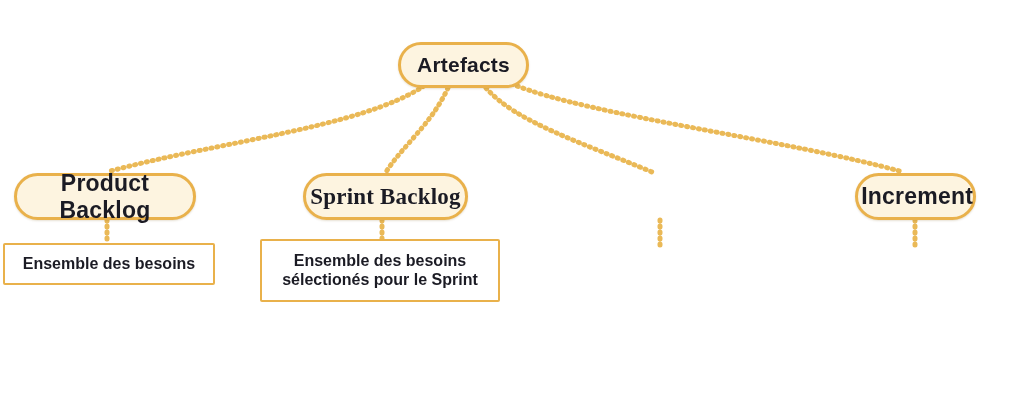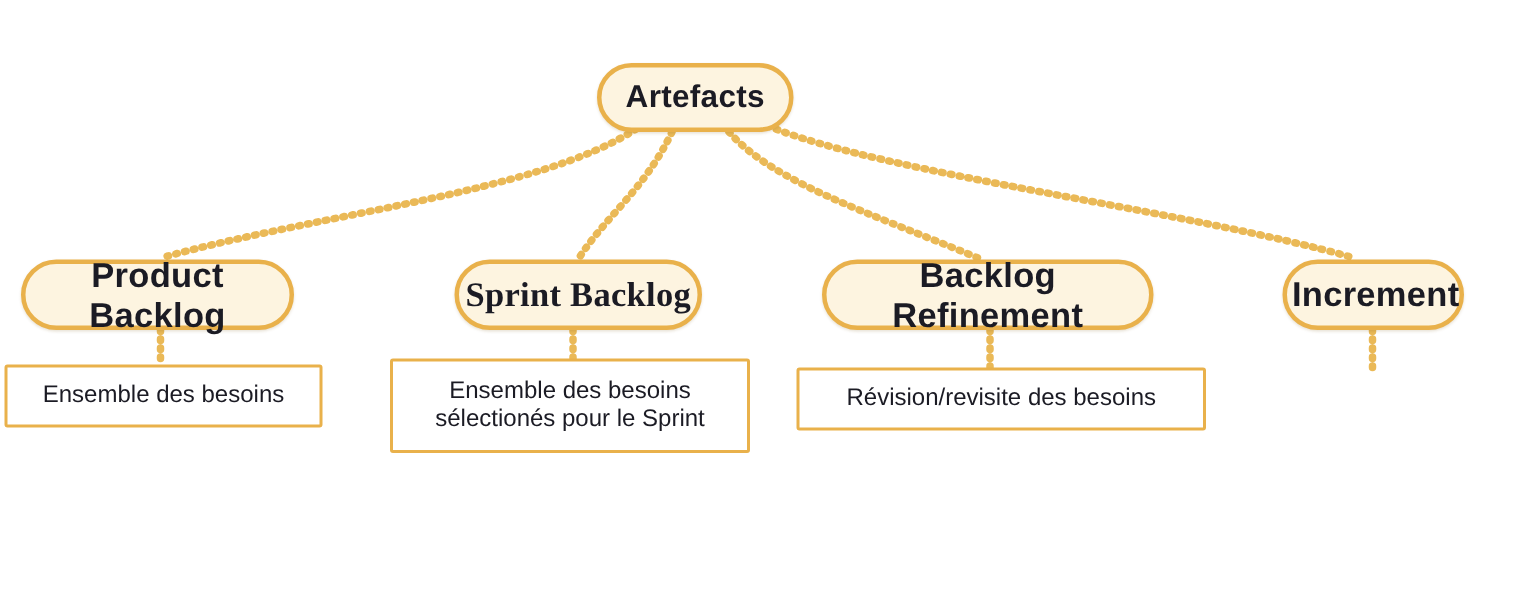--- a/index.html
+++ b/index.html
@@ -48,21 +48,21 @@
   .pill-root {
     font-size: 21px;
   }
   .pill-child {
     font-size: 23px;
   }
   .leaf {
     background: #ffffff;
     border: 2px solid #e9b14b;
     border-radius: 2px;
-    font-weight: normal;
+    font-weight: bold;
     font-size: 16px;
     line-height: 1.18;
     padding: 2px 6px;
   }
   .leaf-2line {
     font-size: 16px;
   }
 </style>
 </head>
 <body>
@@ -94,24 +94,18 @@
   </div>
 
   <div class="node pill pill-child" style="left:303px; top:173px; width:165px; height:47px;font-family:Liberation Serif, serif;">
     <span>Sprint Backlog</span>
   </div>
   <div class="node leaf leaf-2line" style="left:260px; top:239px; width:240px; height:63px; flex-direction:column;">
     <span>Ensemble des besoins</span>
     <span>sélectionés pour le Sprint</span>
   </div>
 
-  <div class="node pill pill-child" style="left:548px; top:173px; width:221px; height:47px;">
-    <span>Backlog Refinement</span>
-  </div>
-  <div class="node leaf" style="left:531px; top:245px; width:273px; height:42px;">
-    <span>Révision/revisite des besoins</span>
-  </div>
 
   <div class="node pill pill-child" style="left:855px; top:173px; width:121px; height:47px;justify-content:flex-end;">
     <span>Increment</span>
   </div>
 
 </div>
 
 </body></html>

